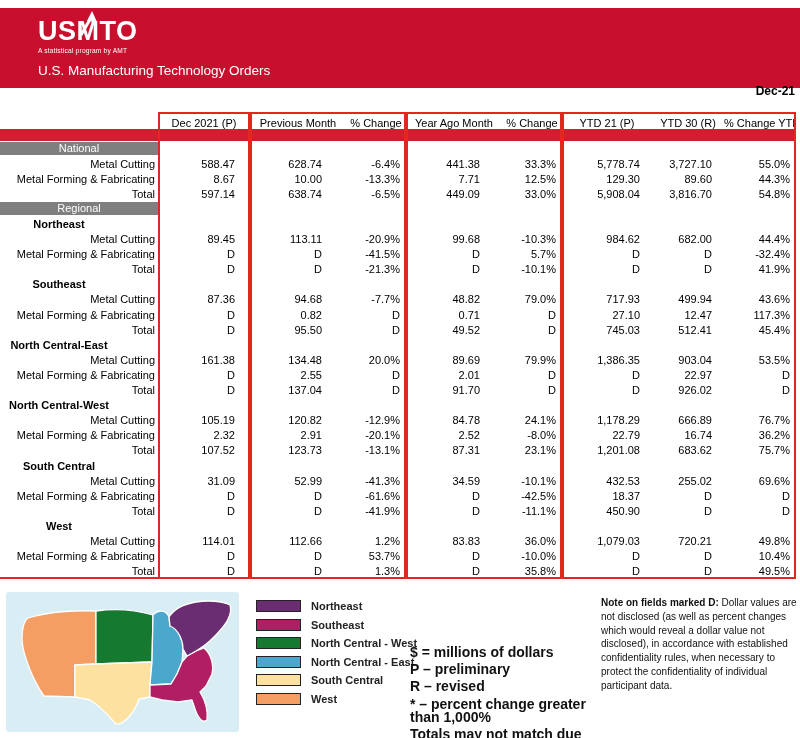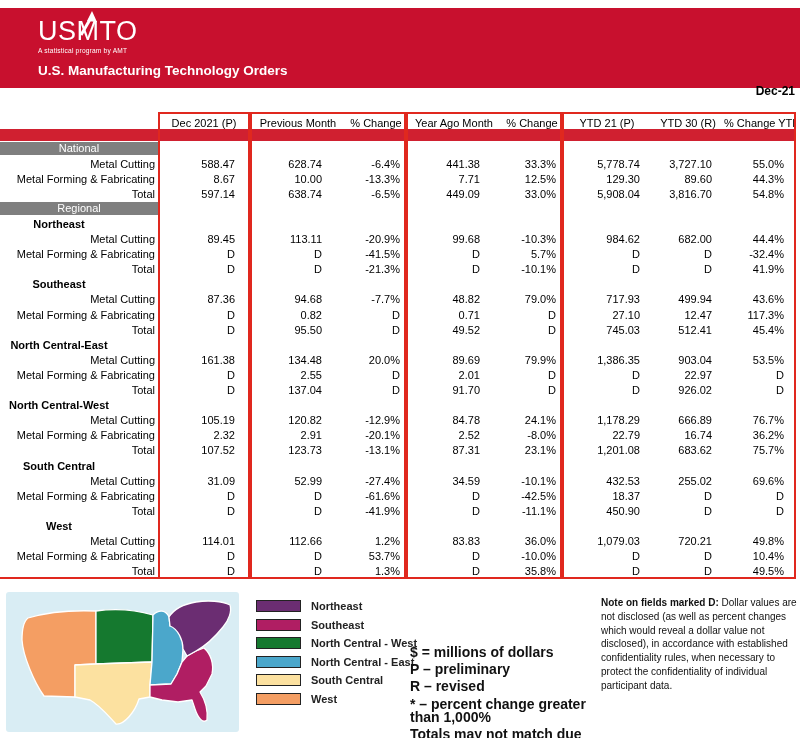--- a/index.html
+++ b/index.html
@@ -1,39 +1,39 @@
 <!DOCTYPE html>
 <html style="--banner: #C8102E; --bar: #D02030; --border: #E0281E; --section_gray: #7F7F7F; --map_bg: #D9EDF4;"><head>
 <meta charset="utf-8">
 <style>
   html,body{margin:0;padding:0;background:#fff;}
   .page{position:relative;width:800px;height:738px;background:#fff;overflow:hidden;
         font-family:"Liberation Sans",sans-serif;color:#1a1a1a;}
   
   .banner{position:absolute;top:8px;left:0;width:800px;height:80px;background:var(--banner);}
   .logo{position:absolute;left:38px;top:10px;color:#fff;}
-  .logo-text{font-size:27px;font-weight:normal;letter-spacing:.5px;line-height:1;position:relative;}
+  .logo-text{font-size:27px;font-weight:bold;letter-spacing:.5px;line-height:1;position:relative;}
   .logo-arrow{position:absolute;left:37px;top:-7px;}
   .logo-sub{font-size:6.6px;margin-top:2px;letter-spacing:.2px;}
-  .banner-title{position:absolute;left:38px;top:55px;color:#fff;font-weight:bold;font-size:13.5px;}
+  .banner-title{position:absolute;left:38px;top:55px;color:#fff;font-weight:normal;font-size:13.5px;}
   .date-label{position:absolute;top:84px;right:5px;font-weight:bold;font-size:12px;color:#000;}
   
   .table-wrap{position:absolute;top:112px;left:0;width:796px;}
   .thead{display:flex;height:17px;align-items:flex-end;font-size:11px;color:#000;}
   .thead .hcell{text-align:center;}
   .redbar{height:12px;width:796px;background:var(--bar);}
   .trow{display:flex;height:15.1px;align-items:center;font-size:11px;color:#000;}
   .cell{overflow:hidden;white-space:nowrap;box-sizing:border-box;}
   .cell.label{width:158px;text-align:right;padding-right:3px;}
   .c1{width:92px}.c2{width:96px}.c3{width:60px}.c4{width:96px}.c5{width:60px}
   .c6{width:90px}.c7{width:72px}.c8{width:72px}
   .num{text-align:right;}
   .num.c1{padding-right:15px}.num.c2{padding-right:24px}.num.c3{padding-right:6px}
   .num.c4{padding-right:22px}.num.c5{padding-right:6px}.num.c6{padding-right:12px}
-  .num.c7{padding-right:12px}.num.c8{padding-right:12px}
+  .num.c7{padding-right:12px}.num.c8{padding-right:6px}
   .trow.region .cell.label{font-weight:bold;text-align:center;padding-right:40px;}
   .trow.section .cell.label{padding:0;text-align:center;}
   .secbar{width:158px;height:13px;background:var(--section_gray);color:#fff;
           font-size:11px;line-height:13px;text-align:center;}
   .grp{position:absolute;top:0;bottom:0;border:2px solid var(--border);
        box-sizing:border-box;pointer-events:none;}
   #g1{left:158px;width:92px}#g2{left:250px;width:156px}
   #g3{left:406px;width:156px}#g4{left:562px;width:234px}
   .bottomline{position:absolute;left:0;width:796px;bottom:0;height:2px;background:var(--border);}
   
@@ -270,21 +270,21 @@
           <div class="cell num c7">683.62</div>
           <div class="cell num c8">75.7%</div>
         </div>
         <div class="trow region">
           <div class="cell label">South Central</div>
         </div>
         <div class="trow data">
           <div class="cell label">Metal Cutting</div>
           <div class="cell num c1">31.09</div>
           <div class="cell num c2">52.99</div>
-          <div class="cell num c3">-27.4%</div>
+          <div class="cell num c3">-41.3%</div>
           <div class="cell num c4">34.59</div>
           <div class="cell num c5">-10.1%</div>
           <div class="cell num c6">432.53</div>
           <div class="cell num c7">255.02</div>
           <div class="cell num c8">69.6%</div>
         </div>
         <div class="trow data">
           <div class="cell label">Metal Forming &amp; Fabricating</div>
           <div class="cell num c1">D</div>
           <div class="cell num c2">D</div>

